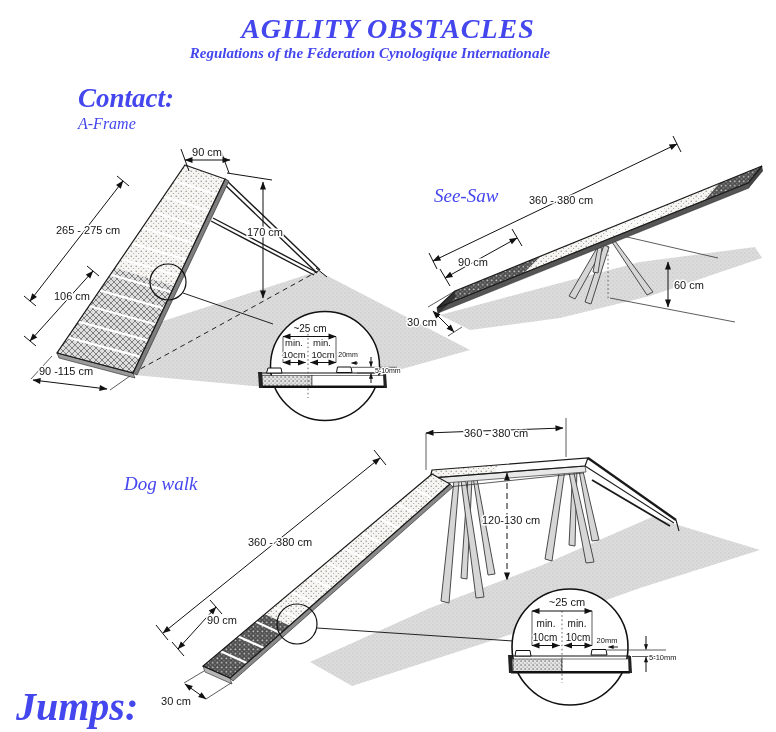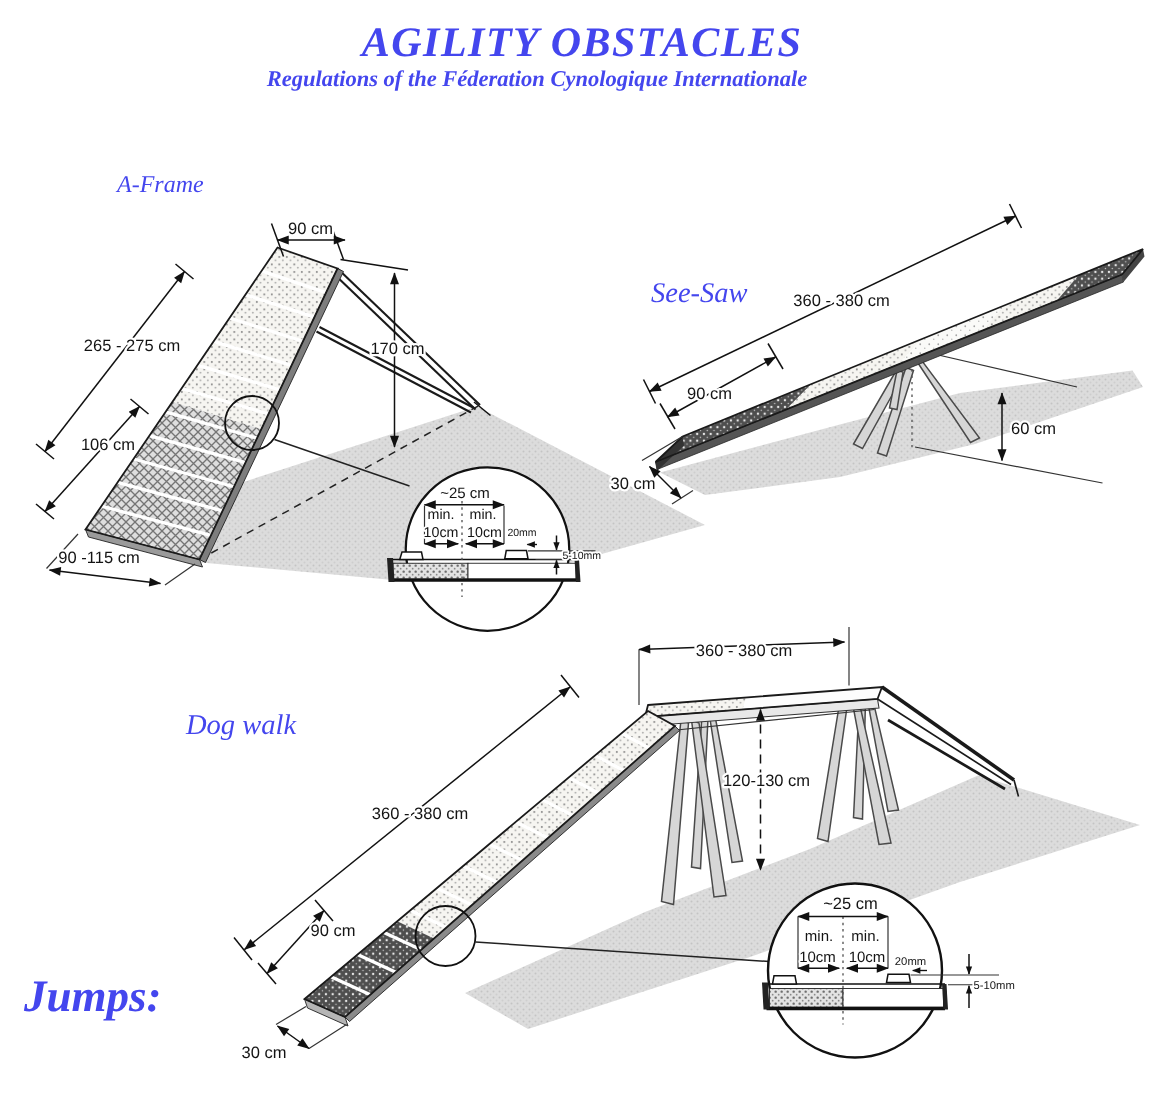--- a/index.html
+++ b/index.html
@@ -2,26 +2,26 @@
 <html><head>
 <meta charset="utf-8">
 <style>
   html,body{margin:0;padding:0;background:#fff;}
   #page{position:relative;width:776px;height:732px;background:#ffffff;overflow:hidden;
         font-family:"Liberation Serif",serif;}
   .blue{color:#4446ee;font-style:italic;}
   #title{position:absolute;top:13px;left:0;width:776px;text-align:center;
          font-size:28px;font-weight:600;letter-spacing:1px;}
   #subtitle{position:absolute;top:45px;left:0;width:716px;text-align:center;
-            font-size:15px;font-weight:600;}
+            font-size:15px;font-weight:600;padding-left:12px;}
   #contact-heading{position:absolute;left:78px;top:83px;font-size:27px;font-weight:600;}
   #aframe-label{position:absolute;left:78px;top:115px;font-size:16px;}
   #seesaw-label{position:absolute;left:434px;top:185px;font-size:19px;}
   #dogwalk-label{position:absolute;left:124px;top:473px;font-size:19px;text-align:center;}
-  #jumps-heading{position:absolute;left:16px;top:648px;font-size:30px;font-weight:600;}
+  #jumps-heading{position:absolute;left:16px;top:683px;font-size:40px;font-weight:600;}
   svg{position:absolute;left:0;top:0;}
   svg text{font-family:"Liberation Sans",sans-serif;fill:#141414;}
   .lbl{font-size:11px;paint-order:stroke;stroke:#fff;stroke-width:3px;stroke-linejoin:round;}
   .lblm{text-anchor:middle;}
   .s10{font-size:10px;} .s95{font-size:9.5px;} .s11{font-size:11px;}
   .s7{font-size:7px;} .s75{font-size:7.5px;}
   .halo2{paint-order:stroke;stroke:#fff;stroke-width:2.4px;stroke-linejoin:round;}
   .dim{stroke:#111;stroke-width:1;fill:none;marker-start:url(#mS);marker-end:url(#mE);}
   .dimE{stroke:#111;stroke-width:0.9;fill:none;marker-end:url(#mEs);}
   .arrV{stroke:#111;stroke-width:1;fill:none;marker-end:url(#mEs);}
@@ -34,20 +34,21 @@
   .slat{stroke:#fff;stroke-width:2.2;}
   .leg{fill:#d6d6d6;stroke:#4a4a4a;stroke-width:1;}
 </style>
 </head>
 <body>
 
 <div id="page">
 
   <div id="title" class="blue">AGILITY OBSTACLES</div>
   <div id="subtitle" class="blue">Regulations of the Féderation Cynologique Internationale</div>
+  <div id="contact-heading" class="blue">Contact:</div>
   <div id="aframe-label" class="blue">A-Frame</div>
   <div id="seesaw-label" class="blue">See-Saw</div>
   <div id="dogwalk-label" class="blue">Dog walk</div>
   <div id="jumps-heading" class="blue">Jumps:</div>
 
   <svg width="776" height="732" viewBox="0 0 776 732">
     <defs>
       <marker id="mE" markerUnits="userSpaceOnUse" markerWidth="10" markerHeight="8" refX="8" refY="3.2" orient="auto">
           <path d="M0.5,0.2 L8.5,3.2 L0.5,6.2 Z" fill="#111"></path>
         </marker>

